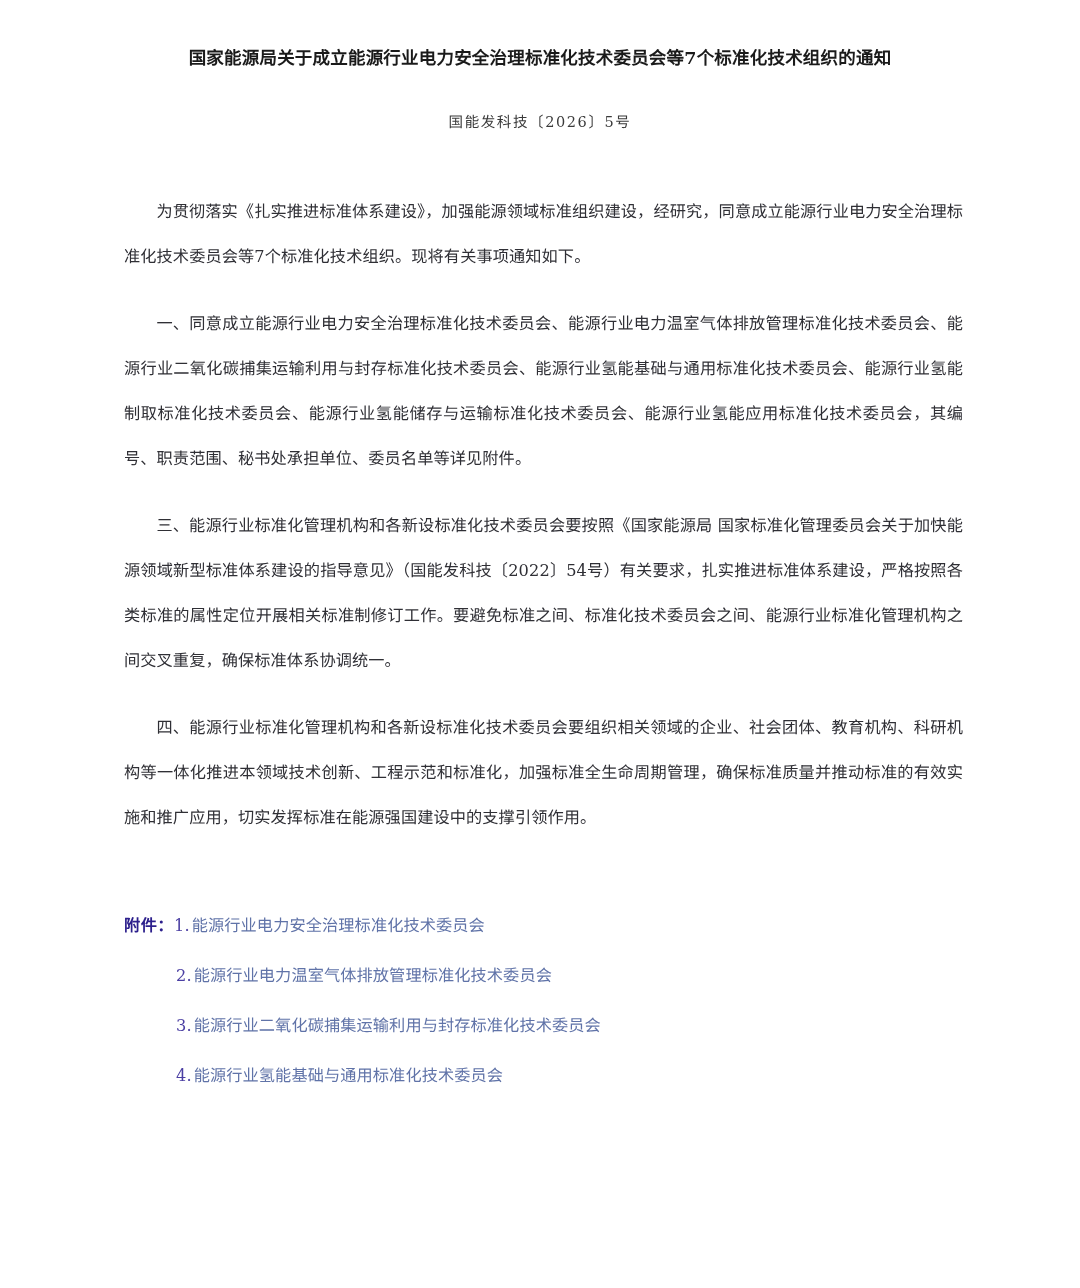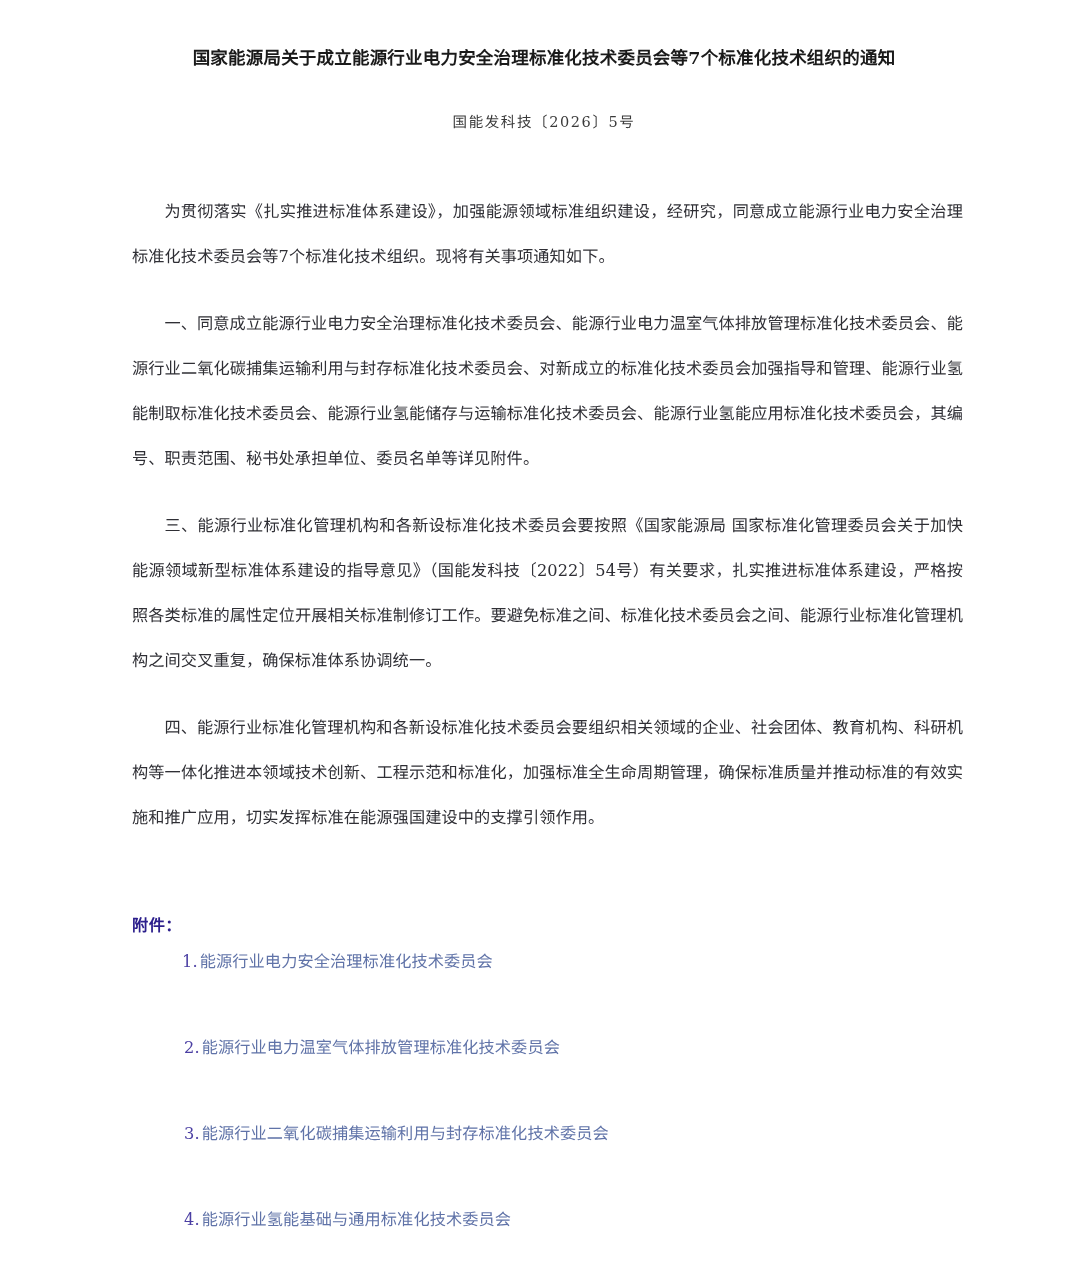--- a/index.html
+++ b/index.html
@@ -15,21 +15,20 @@
     font-family: "DejaVu Serif", "Liberation Serif", serif;
     -webkit-font-smoothing: antialiased;
   }
 
   .page {
     position: relative;
     width: 1080px;
     height: 996px;
     background: #ffffff;
     box-sizing: border-box;
-    padding-left: 8px;
   }
 
   
   .doc-title {
     margin: 0;
     padding: 45px 90px 0 90px;
     text-align: center;
     font-family: "DejaVu Serif", "Liberation Serif", serif;
     font-weight: bold;
     font-size: 17.5px;
@@ -71,21 +70,21 @@
     margin-bottom: 18px;
   }
 
   
   .attachments {
     padding: 52px 117px 0 124px;
   }
 
   .att-row {
     display: flex;
-    align-items: flex-start;
+    align-items: flex-end;
     margin-bottom: 26px;
     font-size: 16.2px;
     line-height: 24px;
     font-family: "DejaVu Serif", "Liberation Serif", serif;
   }
   .att-row:last-child { margin-bottom: 0; }
 
   .att-label {
     font-weight: bold;
     color: #2c1f8c;
@@ -98,42 +97,41 @@
     flex: 0 0 auto;
     width: 52px;
   }
 
   .att-link {
     color: #6073a8;
     text-decoration: none;
     cursor: pointer;
     white-space: nowrap;
     letter-spacing: 0.1px;
-    margin-top: 36px;
   }
   .att-num {
     color: #4b3fa3;
     margin-right: 2px;
   }
 </style>
 </head>
 <body>
 
 <div class="page">
 
   <h1 class="doc-title">国家能源局关于成立能源行业电力安全治理标准化技术委员会等7个标准化技术组织的通知</h1>
 
   <div class="doc-number">国能发科技〔2026〕5号</div>
 
   <div class="body-wrap">
 
 
     <p class="para indent">为贯彻落实《扎实推进标准体系建设》，加强能源领域标准组织建设，经研究，同意成立能源行业电力安全治理标准化技术委员会等7个标准化技术组织。现将有关事项通知如下。</p>
 
-    <p class="para indent">一、同意成立能源行业电力安全治理标准化技术委员会、能源行业电力温室气体排放管理标准化技术委员会、能源行业二氧化碳捕集运输利用与封存标准化技术委员会、对新成立的标准化技术委员会加强指导和管理、能源行业氢能制取标准化技术委员会、能源行业氢能储存与运输标准化技术委员会、能源行业氢能应用标准化技术委员会，其编号、职责范围、秘书处承担单位、委员名单等详见附件。</p>
+    <p class="para indent">一、同意成立能源行业电力安全治理标准化技术委员会、能源行业电力温室气体排放管理标准化技术委员会、能源行业二氧化碳捕集运输利用与封存标准化技术委员会、能源行业氢能基础与通用标准化技术委员会、能源行业氢能制取标准化技术委员会、能源行业氢能储存与运输标准化技术委员会、能源行业氢能应用标准化技术委员会，其编号、职责范围、秘书处承担单位、委员名单等详见附件。</p>
 
 
     <p class="para indent">三、能源行业标准化管理机构和各新设标准化技术委员会要按照《国家能源局 国家标准化管理委员会关于加快能源领域新型标准体系建设的指导意见》（国能发科技〔2022〕54号）有关要求，扎实推进标准体系建设，严格按照各类标准的属性定位开展相关标准制修订工作。要避免标准之间、标准化技术委员会之间、能源行业标准化管理机构之间交叉重复，确保标准体系协调统一。</p>
 
     <p class="para indent">四、能源行业标准化管理机构和各新设标准化技术委员会要组织相关领域的企业、社会团体、教育机构、科研机构等一体化推进本领域技术创新、工程示范和标准化，加强标准全生命周期管理，确保标准质量并推动标准的有效实施和推广应用，切实发挥标准在能源强国建设中的支撑引领作用。</p>
 
   </div>
 
   <div class="attachments">
 

